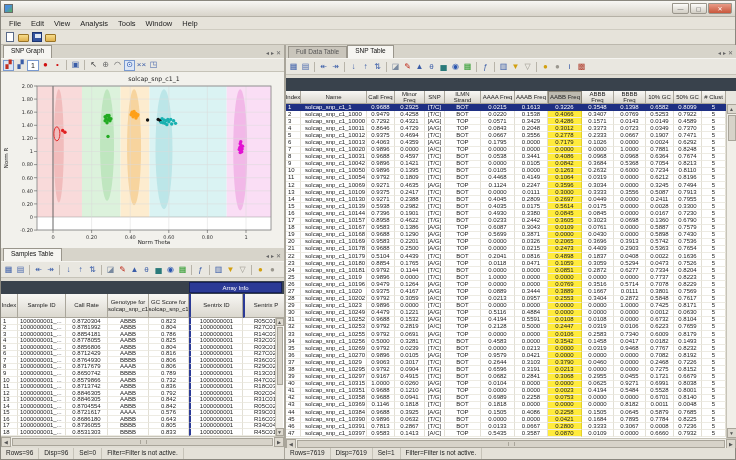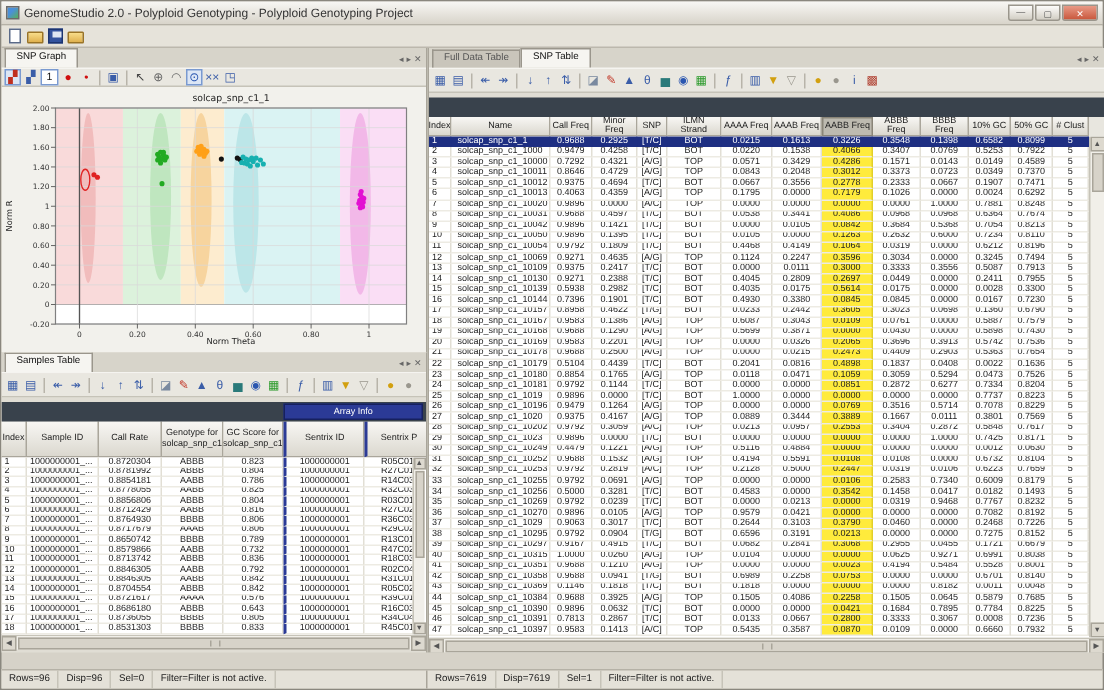--- a/index.html
+++ b/index.html
@@ -81,26 +81,34 @@
 .stat-left{width:284px;display:flex;border-right:1px solid #a9a59a}
 .stat-right{flex:1;display:flex}
 .statusbar b{font-weight:normal;padding:2px 5px;border-right:1px solid #c6c3b8;white-space:nowrap}
 </style>
 </head>
 <body>
 
 <div class="window">
   <div class="titlebar">
     <span class="app-icon"></span>
-    <span>GenomeStudio 2.0 - Polyploid Genotyping - Polyploid Genotyping Project</span>
     <span class="winbtns">
       <span class="winbtn">—</span>
       <span class="winbtn">▢</span>
       <span class="winbtn close">✕</span>
     </span>
+  </div>
+  <div class="menubar">
+    <span>File</span>
+    <span>Edit</span>
+    <span>View</span>
+    <span>Analysis</span>
+    <span>Tools</span>
+    <span>Window</span>
+    <span>Help</span>
   </div>
   <div class="toolbar-main">
     <span class="tico-doc"></span>
     <span class="tico-folder"></span>
     <span class="tico tico-save"></span>
     <span class="tico-folder"></span>
   </div>
 
   <div class="main">
 

